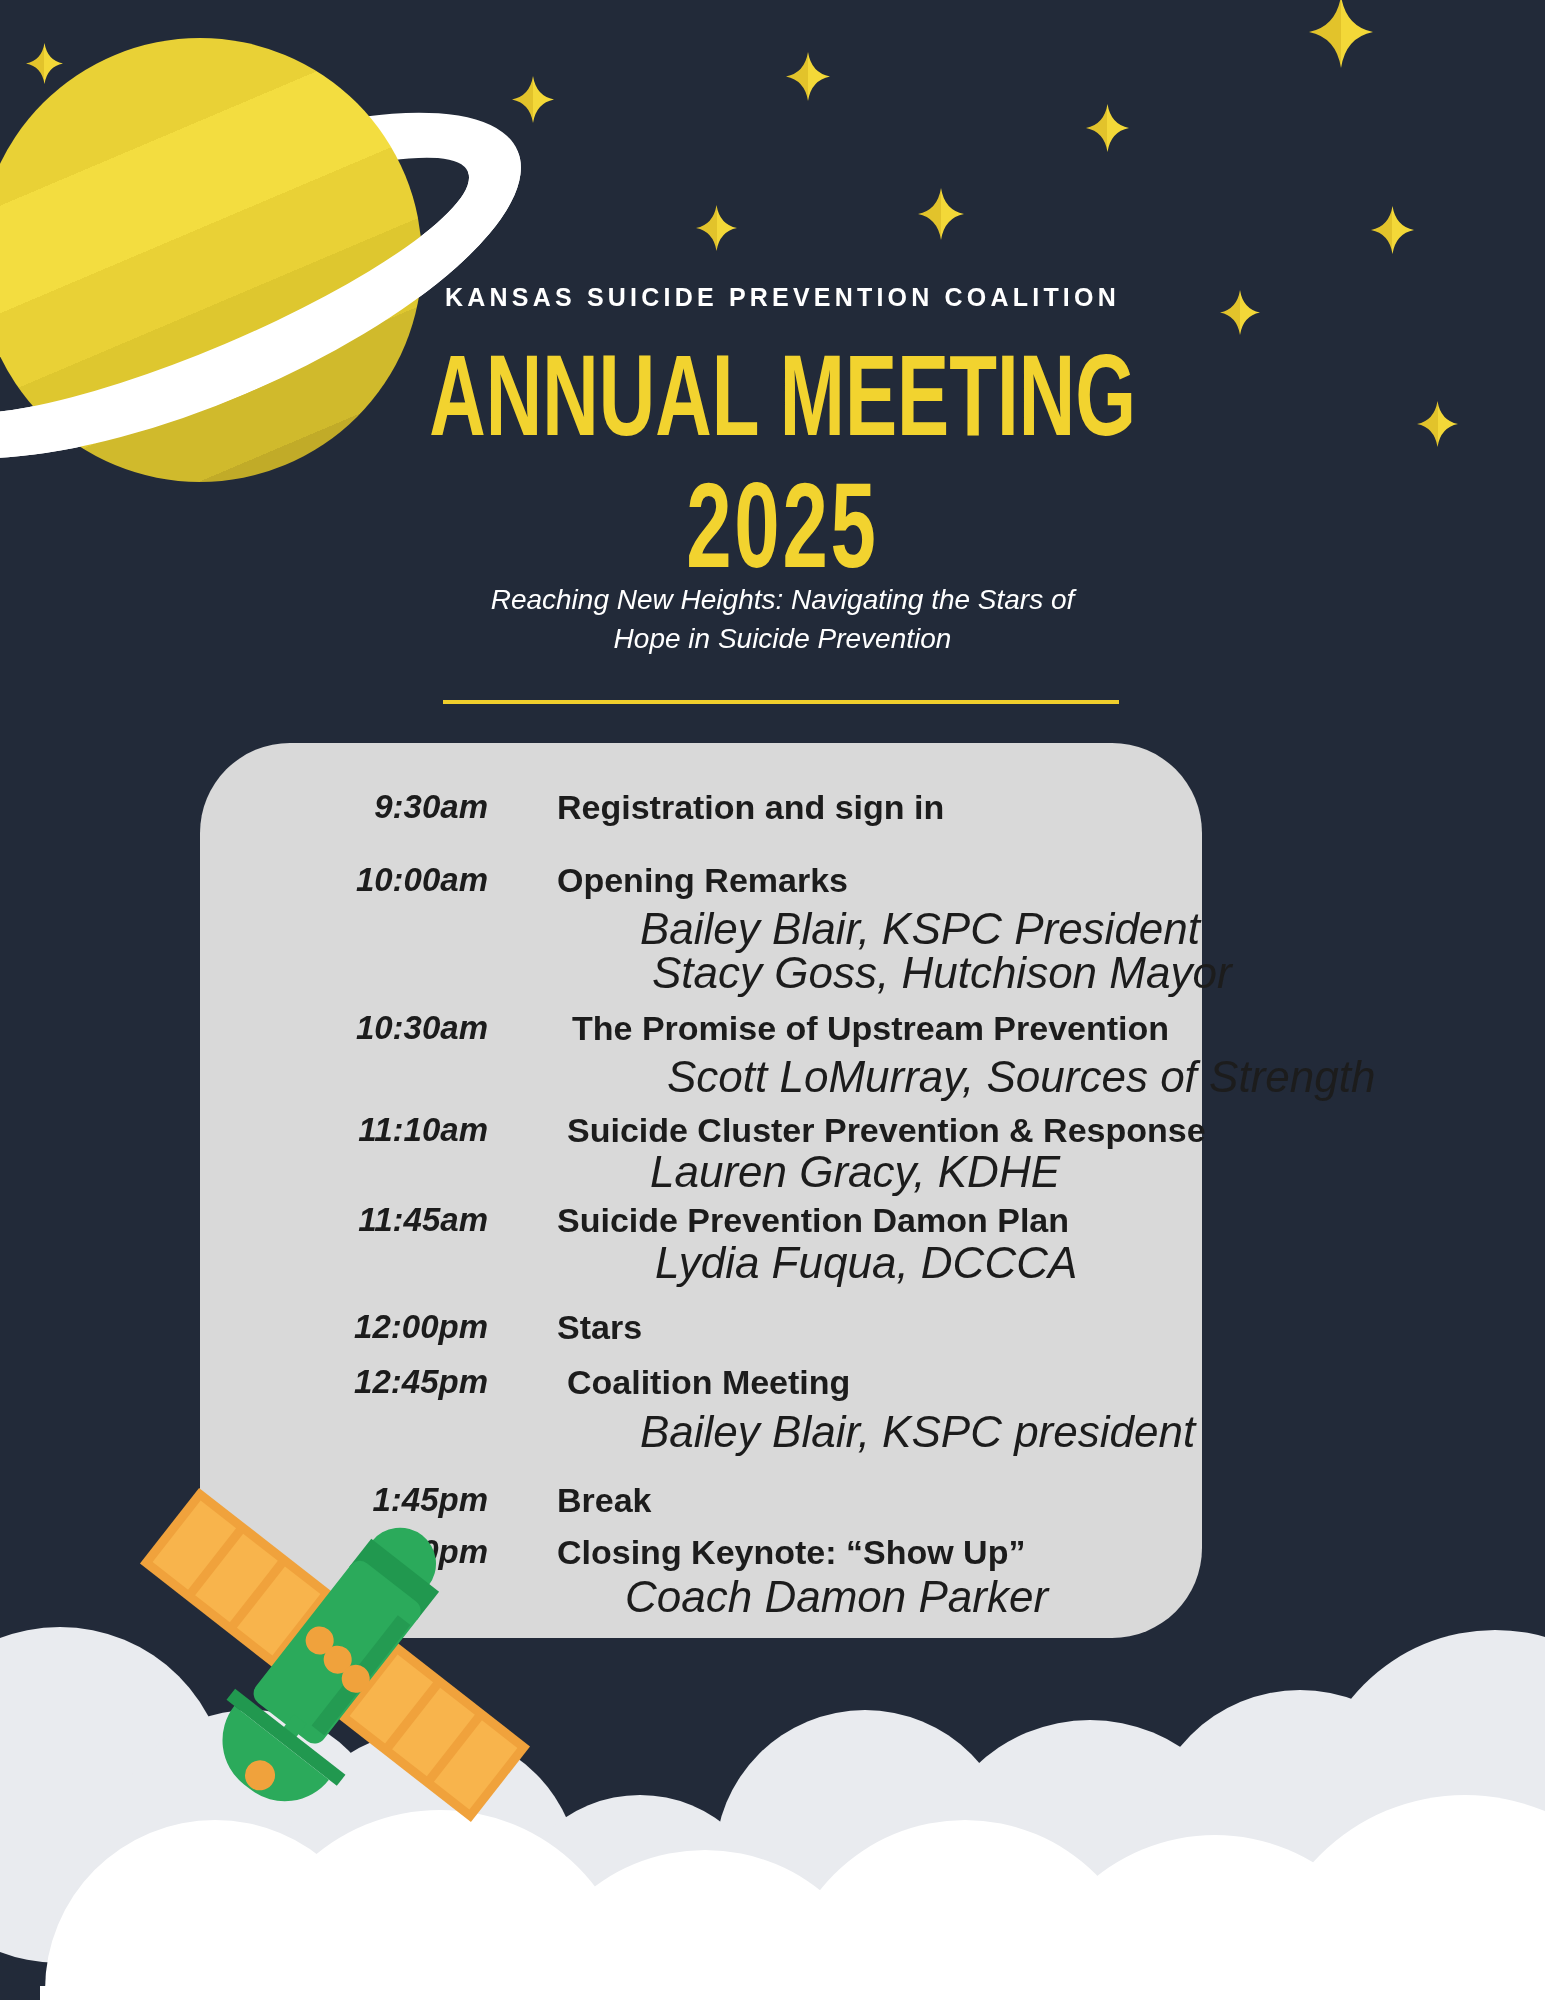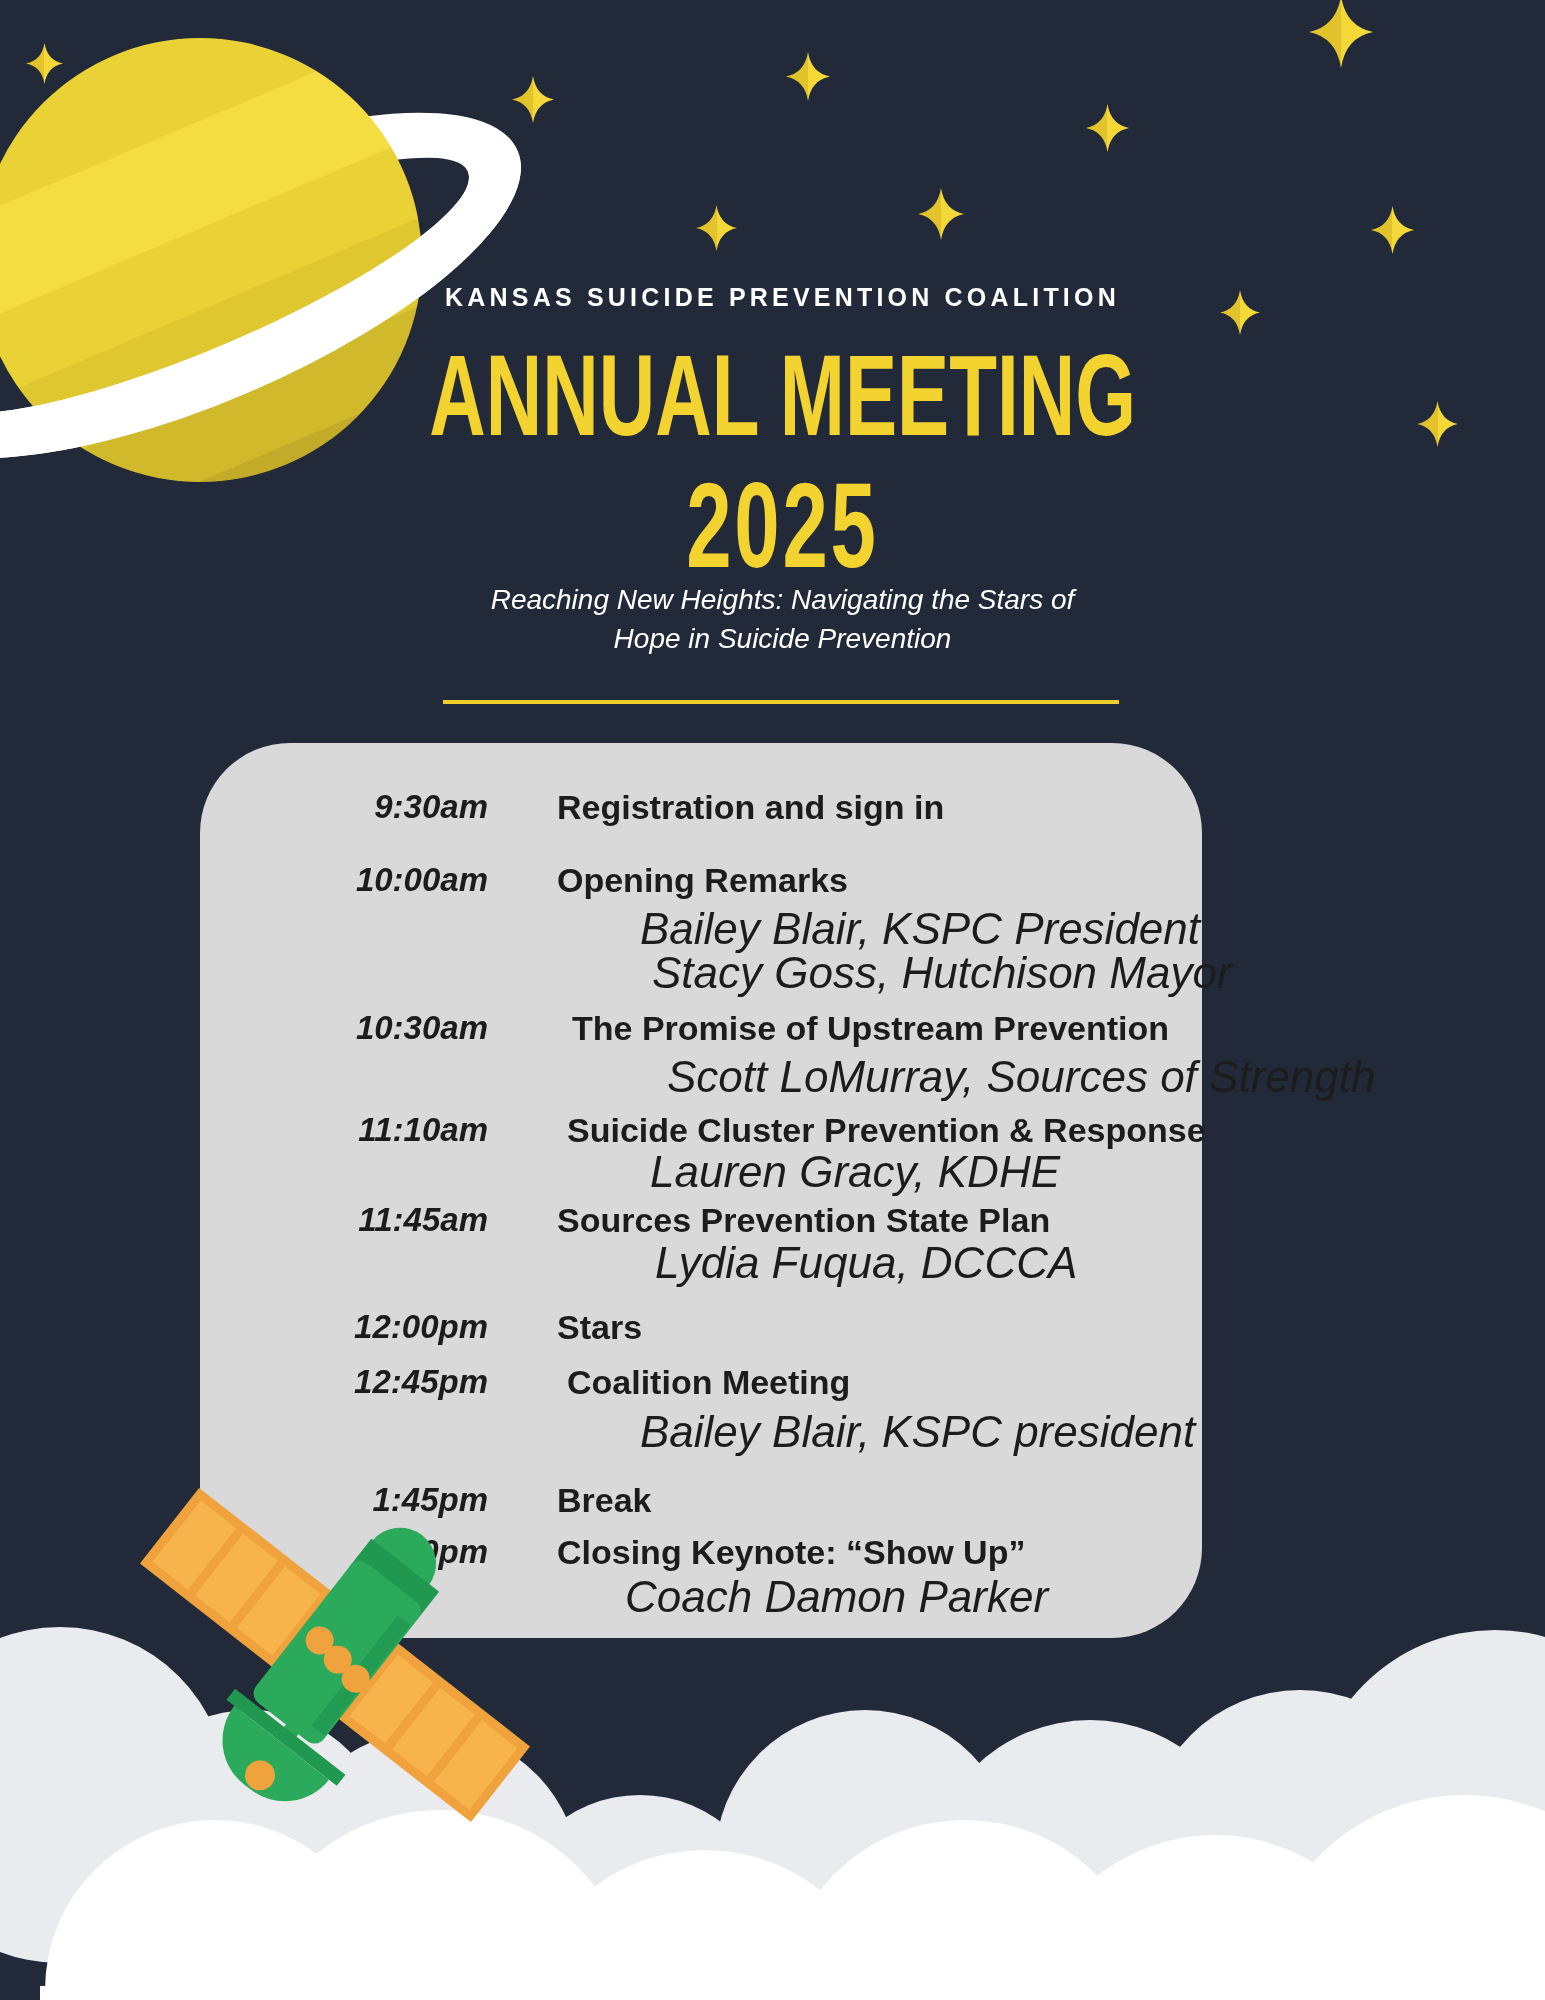--- a/index.html
+++ b/index.html
@@ -187,21 +187,21 @@
         <div class="sched-title" style="top: 116px; left: 357px;">Opening Remarks</div>
         <div class="sched-speaker" style="top: 166px; left: 440px;">Bailey Blair, KSPC President</div>
         <div class="sched-speaker" style="top: 210px; left: 452px;">Stacy Goss, Hutchison Mayor</div>
         <div class="sched-time" style="top: 264px; font-style: italic;">10:30am</div>
         <div class="sched-title" style="top: 264px; left: 372px;">The Promise of Upstream Prevention</div>
         <div class="sched-speaker" style="top: 314px; left: 467px;">Scott LoMurray, Sources of Strength</div>
         <div class="sched-time" style="top: 366px;">11:10am</div>
         <div class="sched-title" style="top: 366px; left: 367px;">Suicide Cluster Prevention &amp; Response</div>
         <div class="sched-speaker" style="top: 409px; left: 450px;">Lauren Gracy, KDHE</div>
         <div class="sched-time" style="top: 456px;">11:45am</div>
-        <div class="sched-title" style="top: 456px; left: 357px;">Sources Prevention State Plan</div>
+        <div class="sched-title" style="top: 456px; left: 357px;">Suicide Prevention Damon Plan</div>
         <div class="sched-speaker" style="top: 500px; left: 455px;">Lydia Fuqua, DCCCA</div>
         <div class="sched-time" style="top: 563px;">12:00pm</div>
         <div class="sched-title" style="top: 563px; left: 357px;">Stars</div>
         <div class="sched-time" style="top: 618px;">12:45pm</div>
         <div class="sched-title" style="top: 618px; left: 367px;">Coalition Meeting</div>
         <div class="sched-speaker" style="top: 669px; left: 440px;">Bailey Blair, KSPC president</div>
         <div class="sched-time" style="top: 736px;">1:45pm</div>
         <div class="sched-title" style="top: 736px; left: 357px;">Break</div>
         <div class="sched-time" style="top: 788px;">2:00pm</div>
         <div class="sched-title" style="top: 788px; left: 357px;">Closing Keynote: “Show Up”</div>

